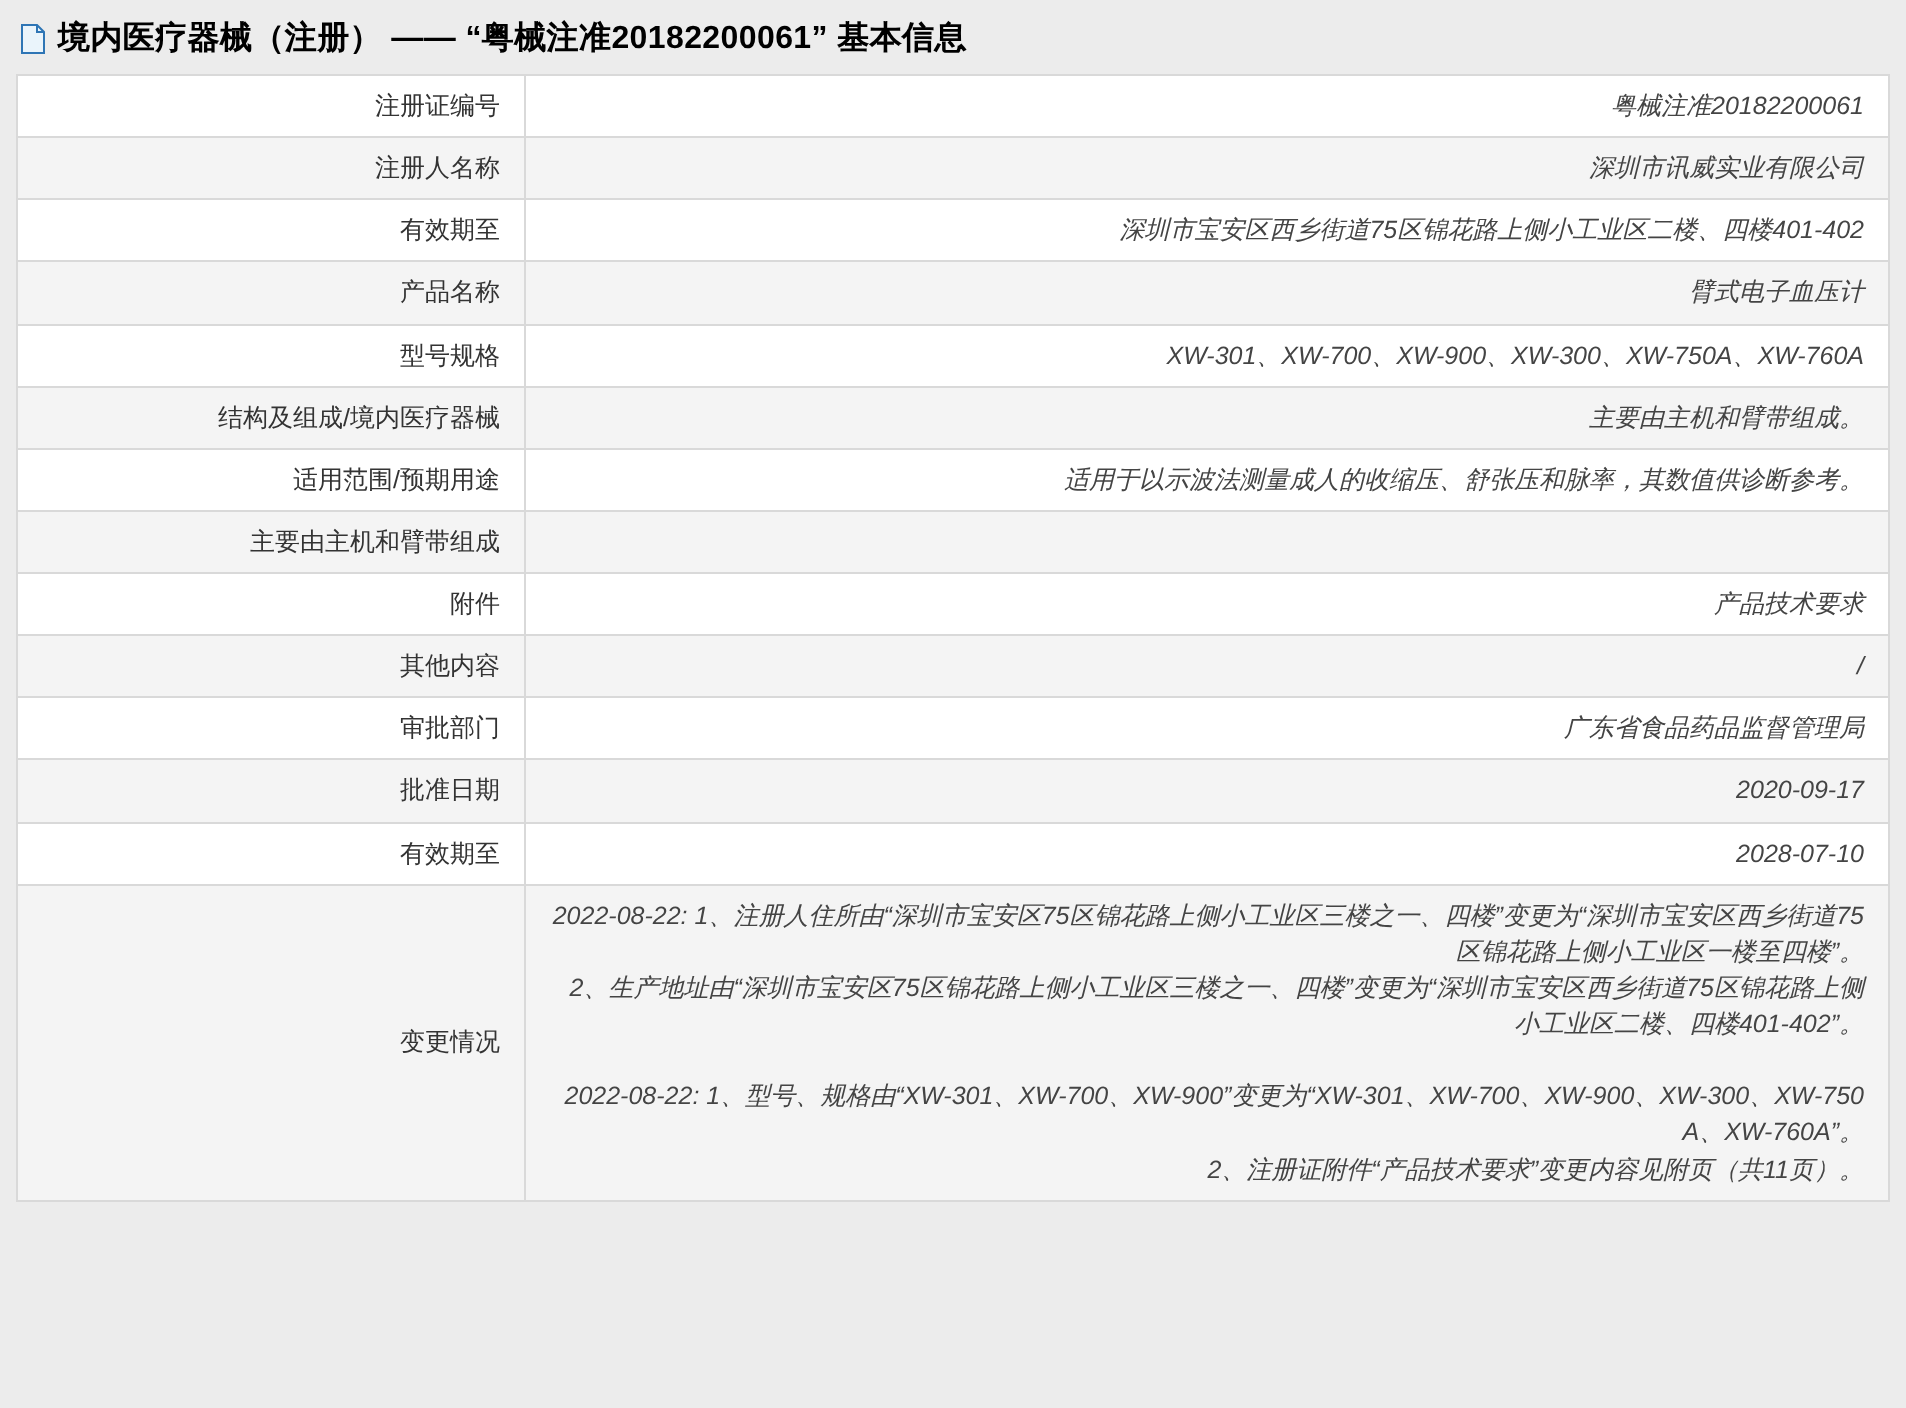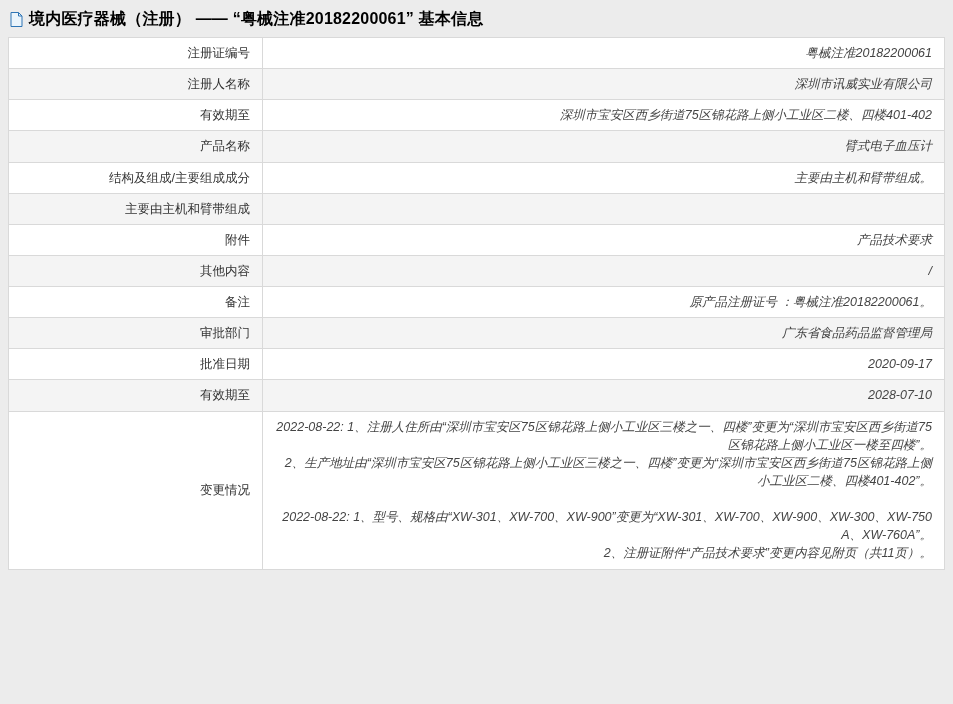--- a/index.html
+++ b/index.html
@@ -81,38 +81,42 @@
       </tr>
       <tr class="data-row">
         <td class="label-cell">有效期至</td>
         <td class="value-cell">深圳市宝安区西乡街道75区锦花路上侧小工业区二楼、四楼401-402</td>
       </tr>
       <tr class="data-row">
         <td class="label-cell">产品名称</td>
         <td class="value-cell">臂式电子血压计</td>
       </tr>
       <tr class="data-row">
-        <td class="label-cell">结构及组成/主要组成成分</td>
+        <td class="label-cell">型号规格</td>
+        <td class="value-cell">XW-301、XW-700、XW-900、XW-300、XW-750A、XW-760A</td>
+      </tr>
+      <tr class="data-row">
+        <td class="label-cell">结构及组成/境内医疗器械</td>
         <td class="value-cell">主要由主机和臂带组成。</td>
+      </tr>
+      <tr class="data-row">
+        <td class="label-cell">适用范围/预期用途</td>
+        <td class="value-cell">适用于以示波法测量成人的收缩压、舒张压和脉率，其数值供诊断参考。</td>
       </tr>
       <tr class="data-row">
         <td class="label-cell">主要由主机和臂带组成</td>
         <td class="value-cell"></td>
       </tr>
       <tr class="data-row">
         <td class="label-cell">附件</td>
         <td class="value-cell">产品技术要求</td>
       </tr>
       <tr class="data-row">
         <td class="label-cell">其他内容</td>
         <td class="value-cell">/</td>
-      </tr>
-      <tr class="data-row">
-        <td class="label-cell">备注</td>
-        <td class="value-cell">原产品注册证号 ：粤械注准20182200061。</td>
       </tr>
       <tr class="data-row">
         <td class="label-cell">审批部门</td>
         <td class="value-cell">广东省食品药品监督管理局</td>
       </tr>
       <tr class="data-row">
         <td class="label-cell">批准日期</td>
         <td class="value-cell">2020-09-17</td>
       </tr>
       <tr class="data-row">

